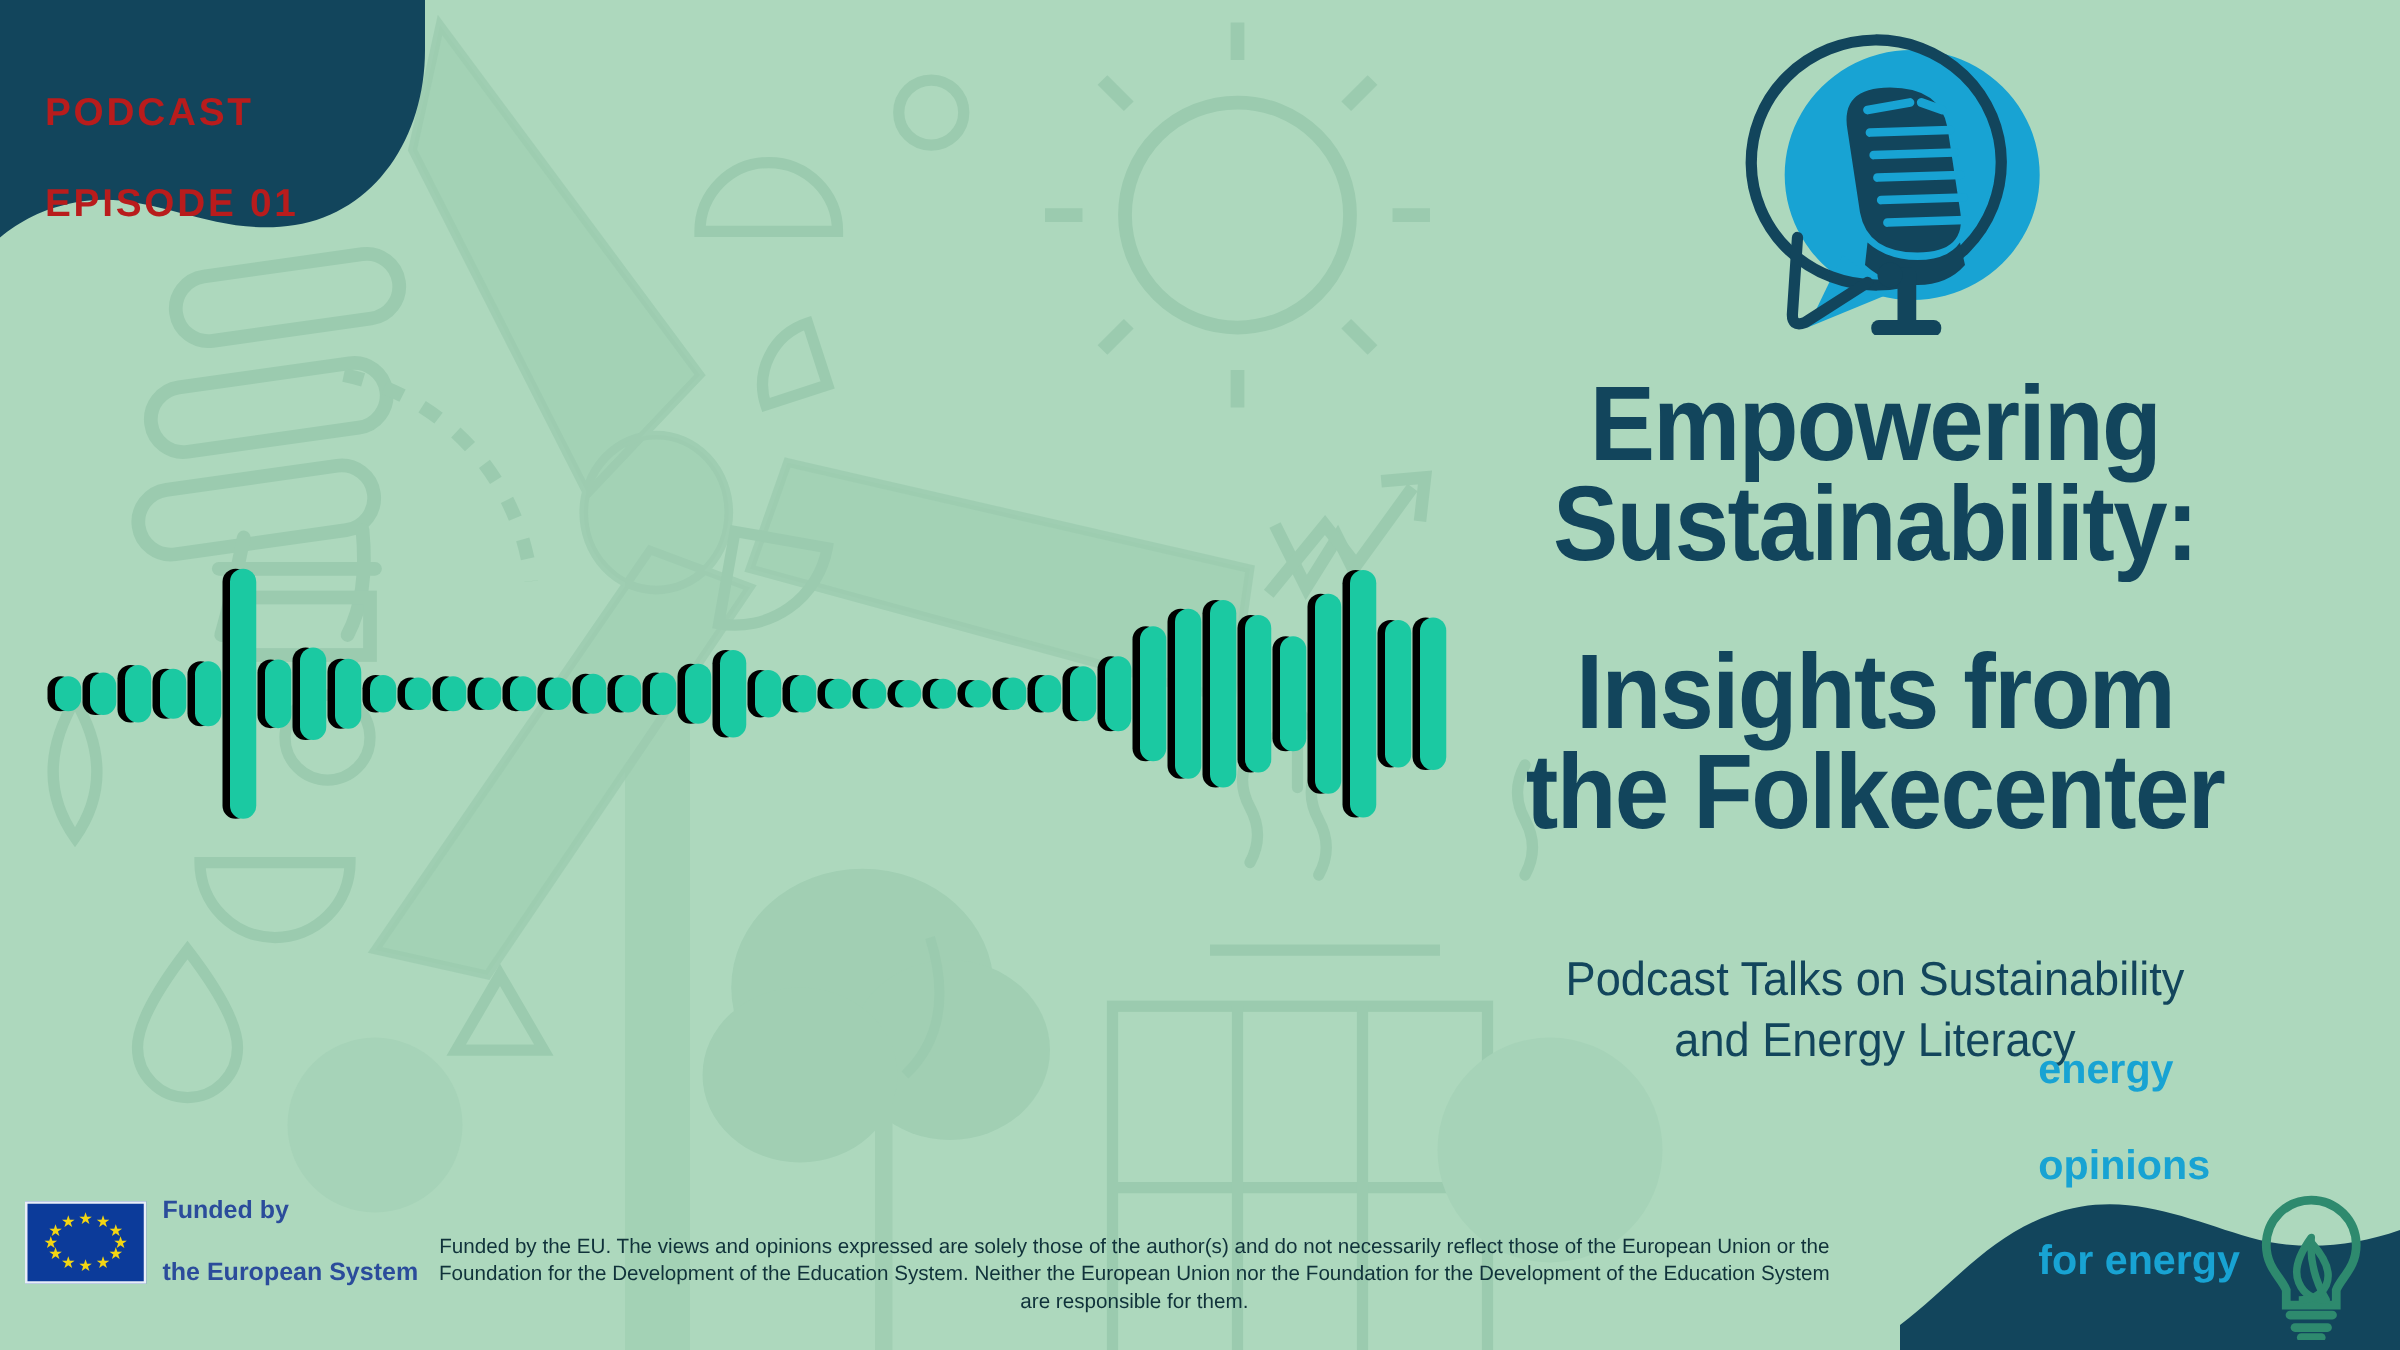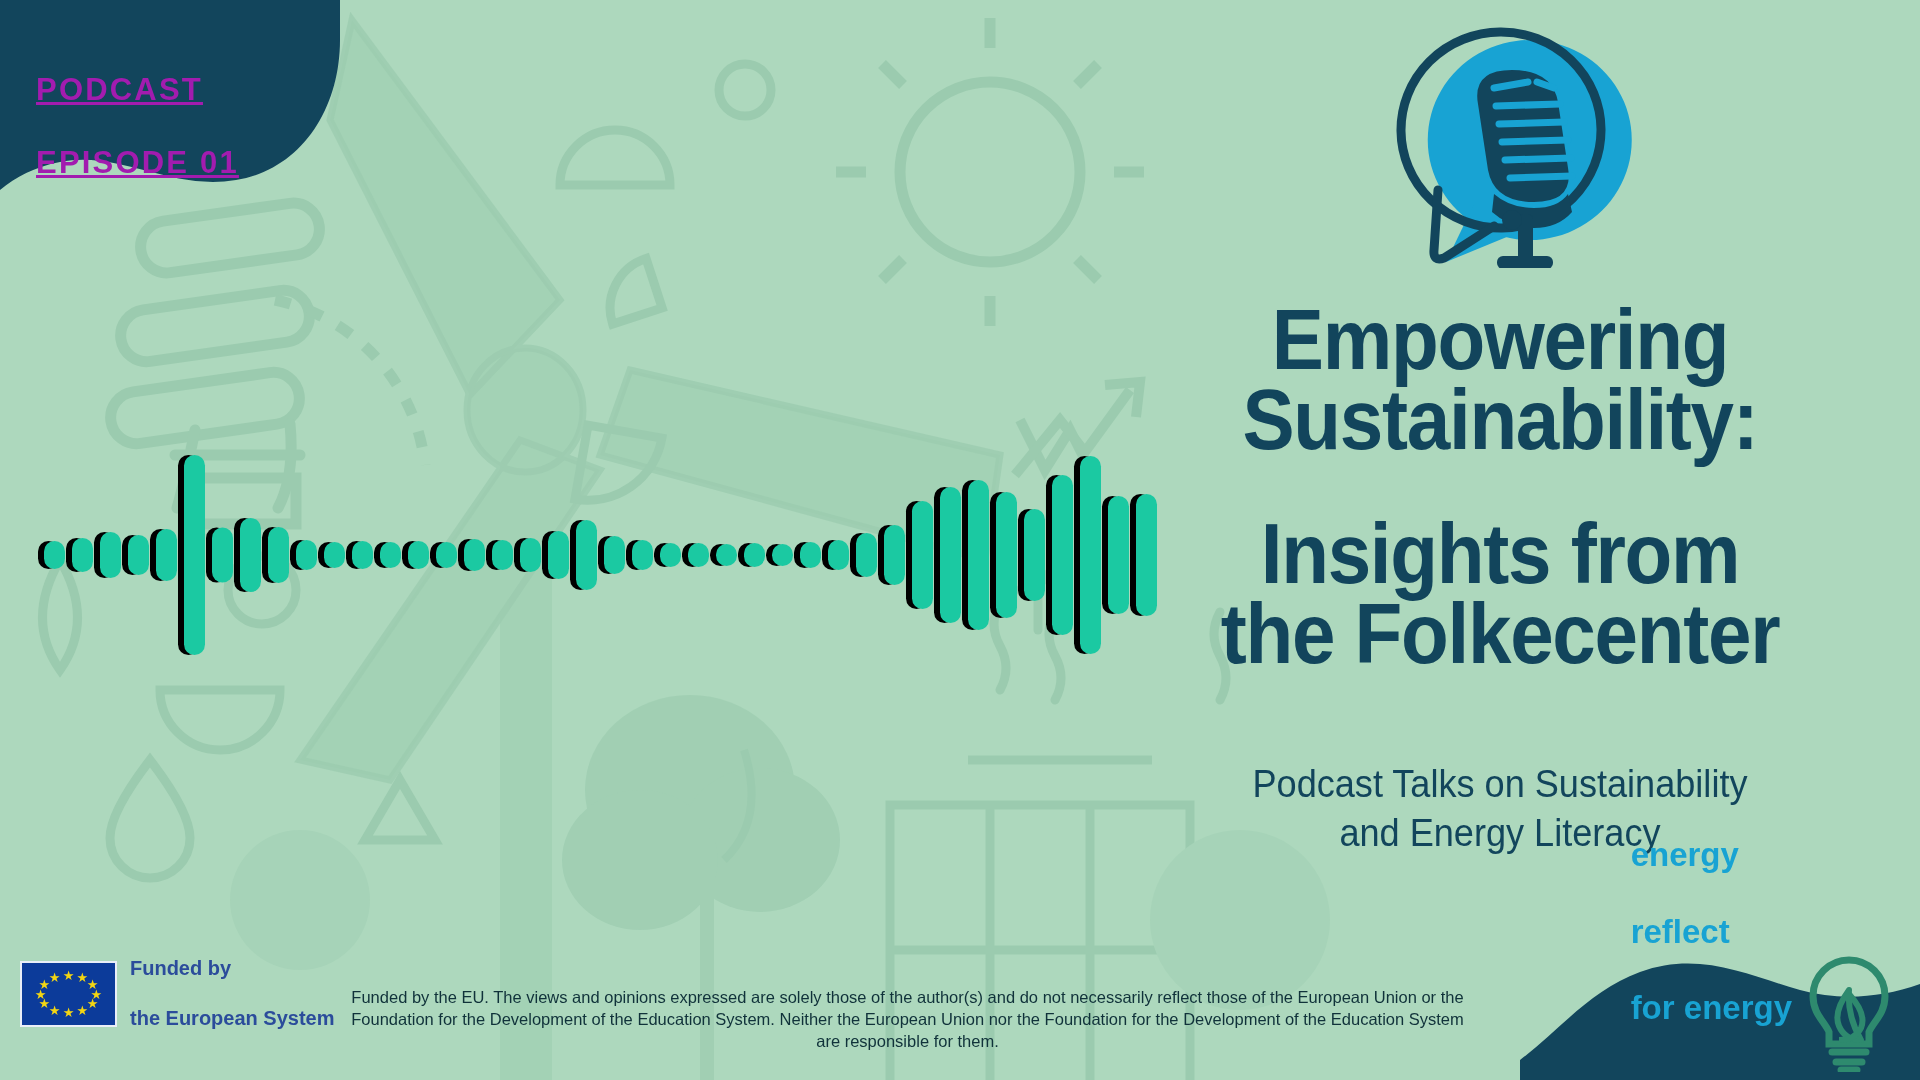--- a/index.html
+++ b/index.html
@@ -26,28 +26,27 @@
 
   
   .episode-blob {
     position: absolute;
     top: 0; left: 0;
     width: 340px; height: 200px;
   }
   .episode-text {
     position: absolute;
     top: 36px; left: 36px;
-    color: #a21caf;
+    color: #b91c1c;
     font-size: 31px;
     font-weight: 800;
     letter-spacing: 2.2px;
     line-height: 1.17;
     text-transform: uppercase;
     white-space: pre-line;
-    text-decoration: underline;
   }
 
   
   .mic-logo {
     position: absolute;
     top: 18px; left: 1382px;
     width: 262px; height: 250px;
   }
 
   
@@ -522,21 +521,21 @@
   </div>
 
   <div class="disclaimer">Funded by the EU. The views and opinions expressed are solely those of the author(s) and do not necessarily reflect those of the European Union or the Foundation for the Development of the Education System. Neither the European Union nor the Foundation for the Development of the Education System are responsible for them.</div>
 
   <svg class="brand-blob" viewBox="0 0 400 200" aria-hidden="true">
     <path d="M400,200 L0,200 L0,180 C40,150 70,110 120,92
              C180,70 230,96 280,110 C320,121 360,118 400,104 Z" fill="#12455C"></path>
   </svg>
   <div class="brand-text">
     <div>energy</div>
-    <div>reflect</div>
+    <div>opinions</div>
     <div>for energy</div>
   </div>
   <svg class="brand-bulb" viewBox="0 0 110 118" aria-hidden="true">
     <path d="M55 6 a36 36 0 0 1 36 36 c0 18 -12 26 -16 36 l0 12 l-40 0 l0 -12
              c-4 -10 -16 -18 -16 -36 a36 36 0 0 1 36 -36 Z" fill="none" stroke="#2E8A6E" stroke-width="7"></path>
     <path d="M55 36 q-16 22 -10 36 q6 14 22 14 q-14 -24 -12 -50 Z" fill="none" stroke="#2E8A6E" stroke-width="6" stroke-linejoin="round"></path>
     <path d="M55 40 q18 20 12 34 q-6 12 -22 12" fill="none" stroke="#2E8A6E" stroke-width="6" stroke-linejoin="round"></path>
     <g stroke="#2E8A6E" stroke-width="7" stroke-linecap="round">
       <line x1="38" y1="98" x2="72" y2="98"></line>
       <line x1="42" y1="108" x2="68" y2="108"></line>

